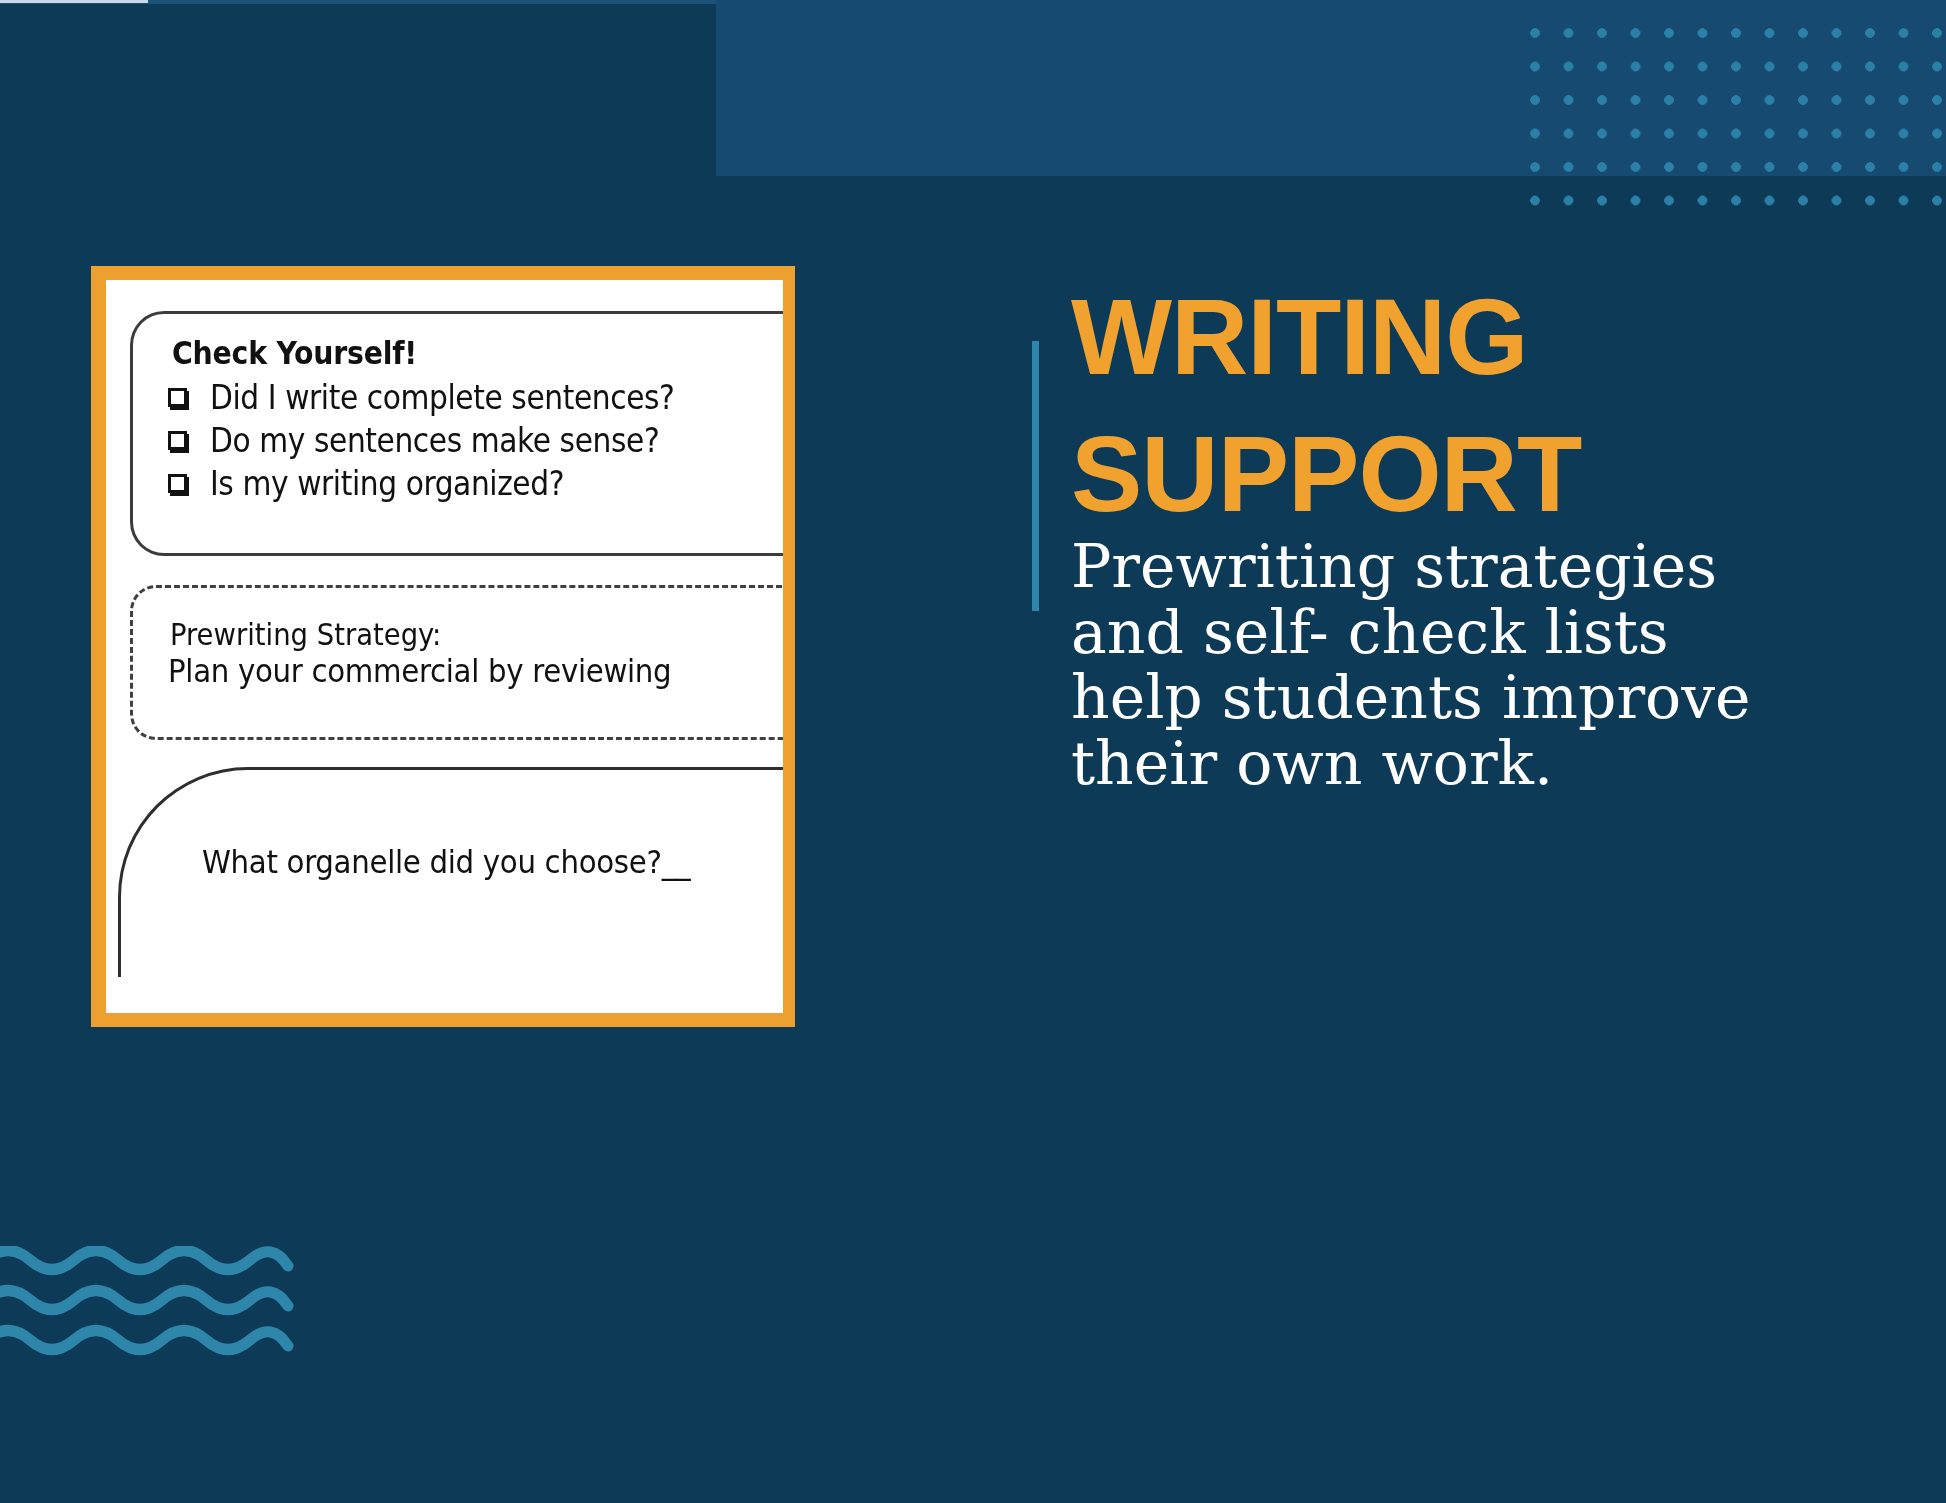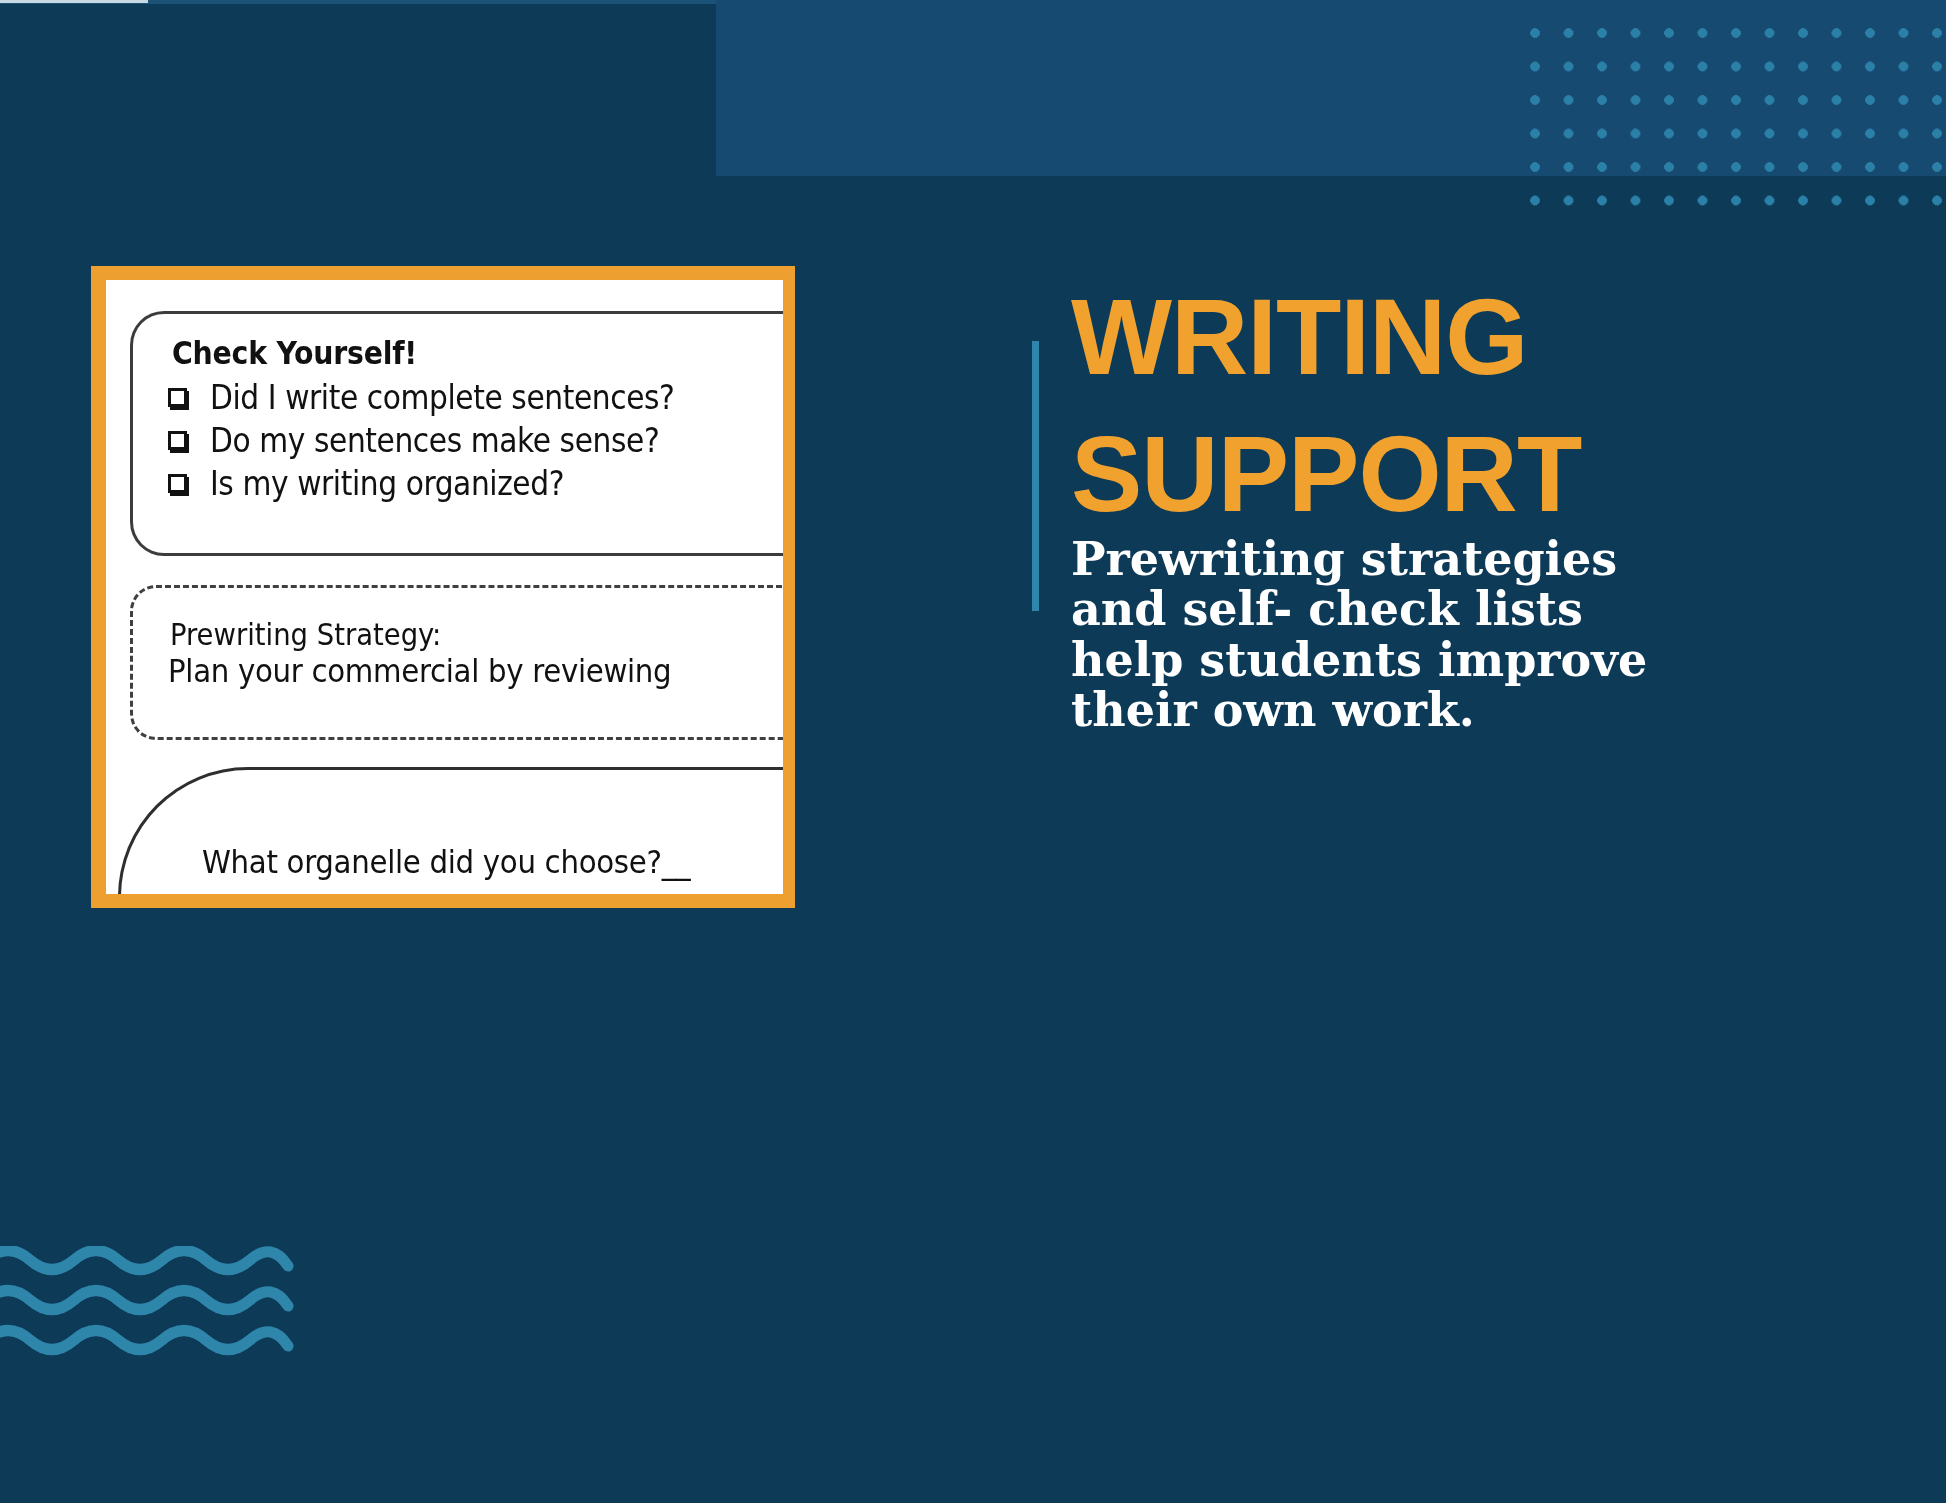--- a/index.html
+++ b/index.html
@@ -32,21 +32,21 @@
     position:absolute; left:1530px; top:28px; width:416px; height:180px;
     background-image:radial-gradient(circle at 5px 5px, #2b80a8 4.6px, rgba(0,0,0,0) 5px);
     background-size:33.5px 33.5px;
     background-repeat:repeat;
   }
 
   #waves { position:absolute; left:0px; top:1246px; width:300px; height:114px; }
 
   
   #worksheet-frame {
-    position:absolute; left:91px; top:266px; width:704px; height:642px;
+    position:absolute; left:91px; top:266px; width:704px; height:761px;
     background:#eda030; padding:14px 12px 14px 15px;
   }
   #worksheet {
     position:relative; width:100%; height:100%;
     background:#ffffff; overflow:hidden;
     font-family:"DejaVu Sans Condensed","DejaVu Sans", sans-serif;
     color:#111;
   }
 
   
@@ -107,23 +107,23 @@
   }
   #title {
     position:absolute; left:1071px; top:269px; width:850px;
     color:#f0a12e; font-weight:bold;
     font-size:107px; line-height:1.28;
     letter-spacing:-1px;
   }
   #title .tline { display:block; white-space:nowrap; }
   #subtitle {
     position:absolute; left:1071px; top:534px; width:790px;
-    color:#ffffff; font-size:46px; line-height:1.095;
+    color:#ffffff; font-size:60px; line-height:1.095;
     font-family:"DejaVu Serif", serif;
-    font-weight:700;
+    font-weight:400;
   }
   #subtitle .sline { display:block; white-space:nowrap; }
 </style>
 </head>
 <body>
 
 <div id="slide">
 
   <div id="top-strip">
     <div id="top-strip-hl"></div>

